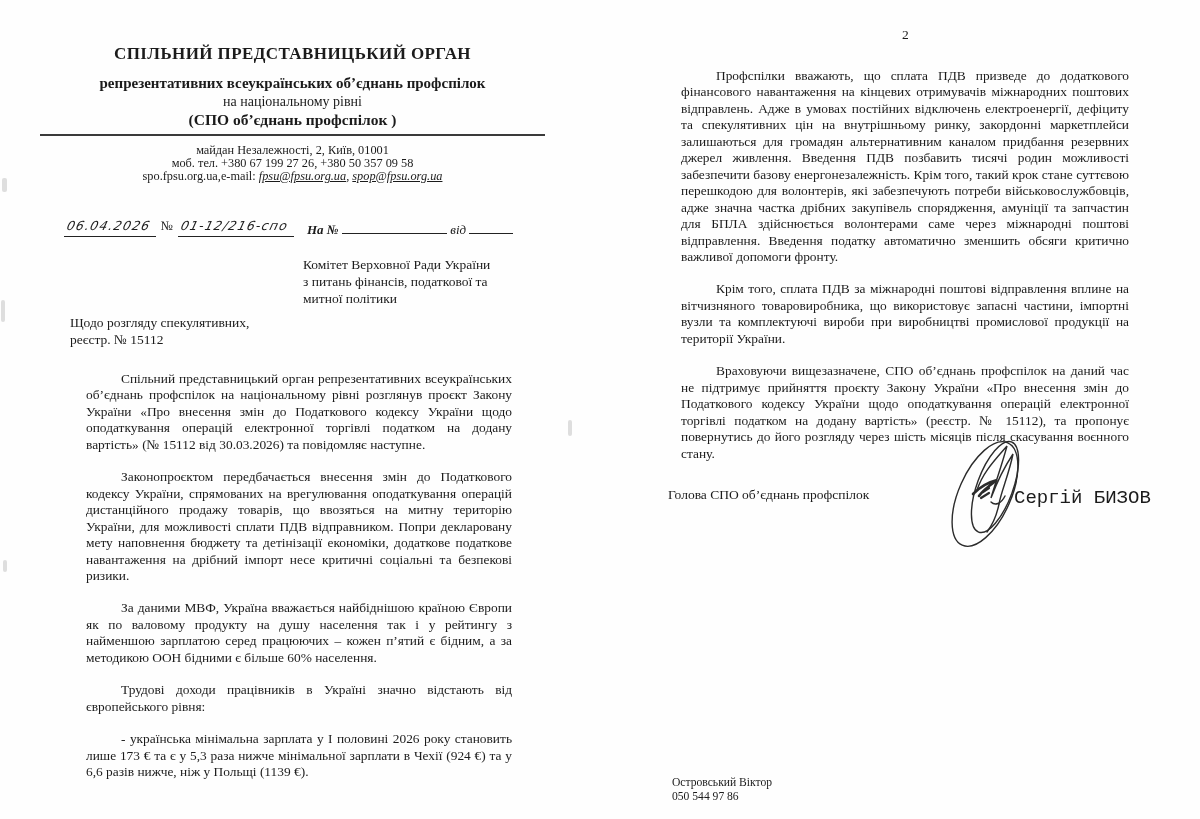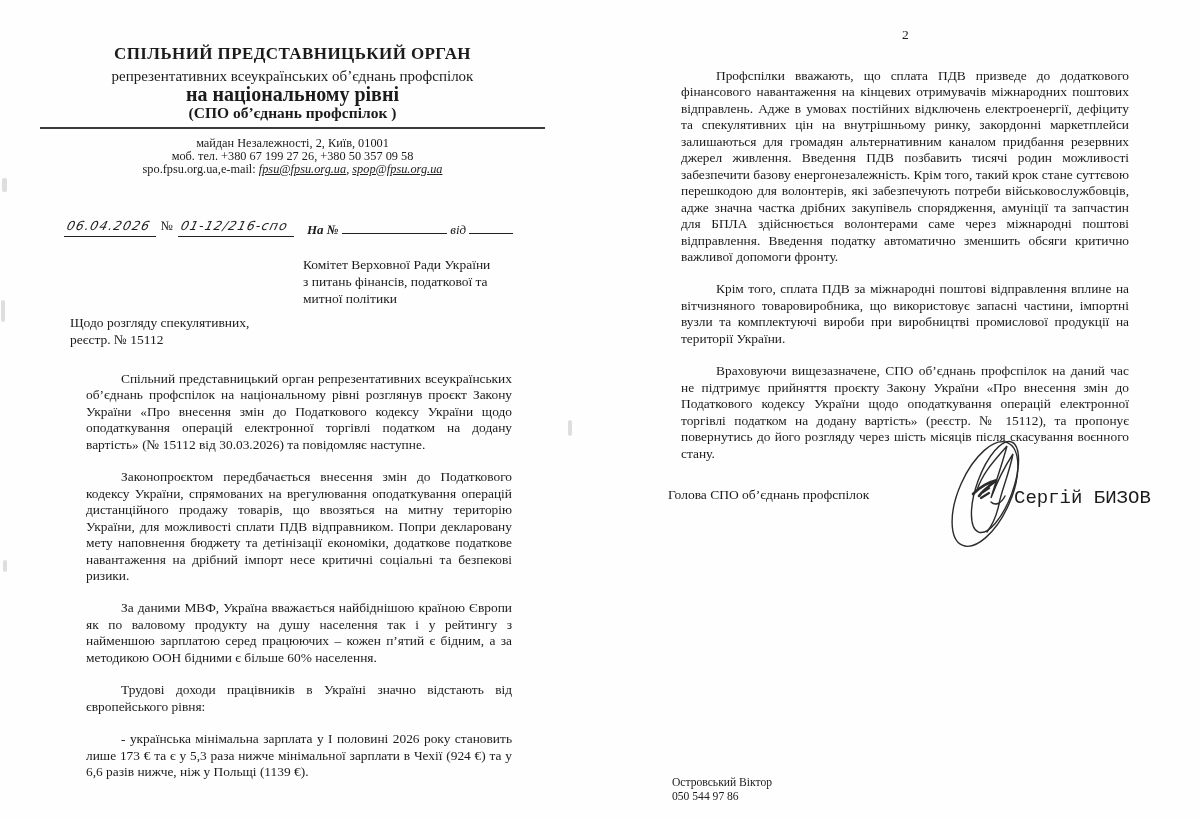--- a/index.html
+++ b/index.html
@@ -5,22 +5,22 @@
   html,body{margin:0;padding:0;background:#e8e8e8;}
   #scan{position:relative;width:1200px;height:819px;background:#fefefe;overflow:hidden;
         font-family:"Liberation Serif","DejaVu Serif",serif;color:#1b1b1b;}
   .page{position:absolute;top:0;height:819px;width:600px;}
   #page1{left:0;}
   #page2{left:600px;}
 
   
   .letterhead{position:absolute;top:44px;left:40px;width:505px;text-align:center;}
   .lh-title{font-weight:bold;font-size:17px;line-height:20px;letter-spacing:.4px;}
-  .lh-sub1{font-weight:normal;font-size:15px;line-height:19px;margin-top:3px;}
-  .lh-sub2{font-weight:bold;font-size:20px;line-height:17px;}
+  .lh-sub1{font-weight:bold;font-size:15px;line-height:19px;margin-top:10px;}
+  .lh-sub2{font-weight:normal;font-size:14px;line-height:17px;}
   .lh-sub3{font-weight:bold;font-size:15.5px;line-height:19px;text-align:center;}
   .lh-rule{border:none;border-top:2px solid #3a3a3a;margin:5px 0 8px 0;}
   .lh-addr{font-size:12.3px;line-height:12.5px;}
   .lh-phone{font-size:12.3px;line-height:13px;}
   .lh-web{font-size:12.3px;line-height:13.5px;}
   .lh-link{font-style:italic;text-decoration:underline;}
 
   
   .ref-row{position:absolute;top:216px;left:0;width:600px;height:26px;font-size:13px;}
   .hw{font-family:"DejaVu Sans",sans-serif;font-style:italic;display:inline-block;

